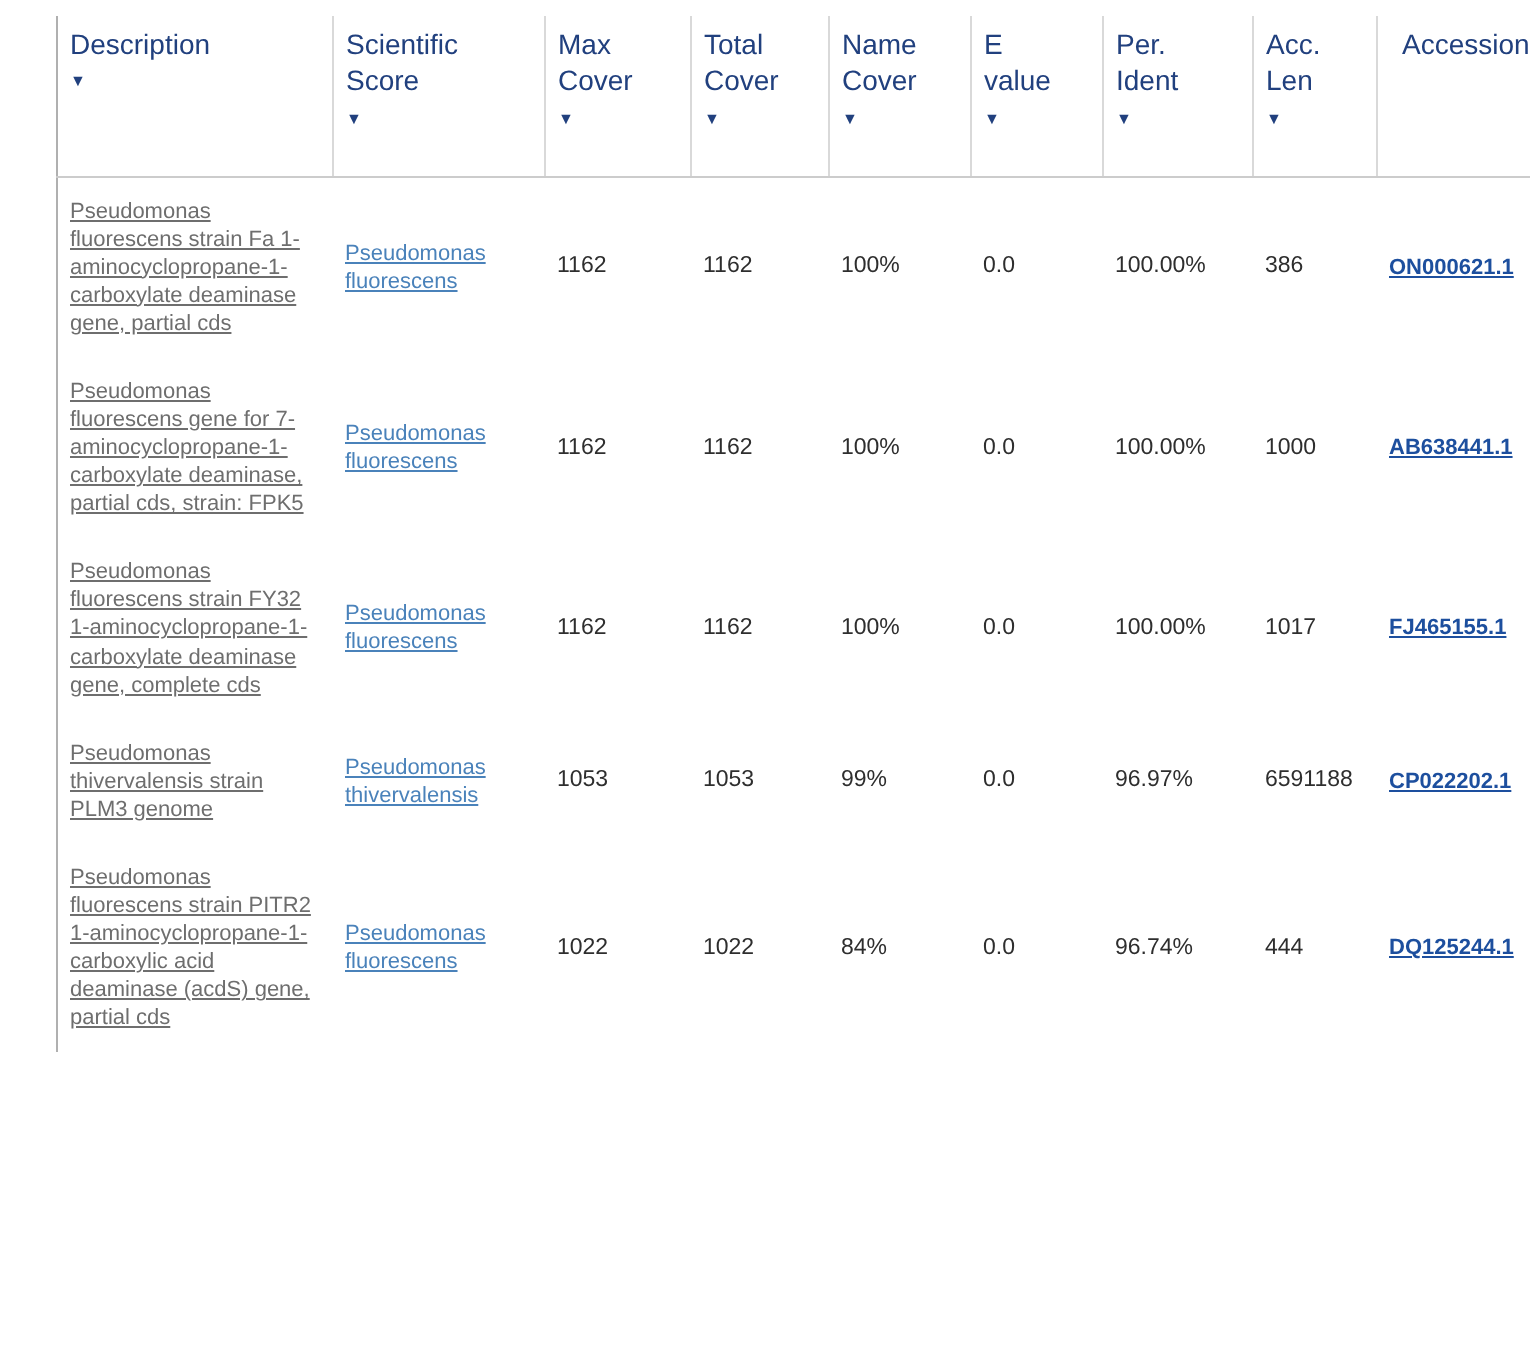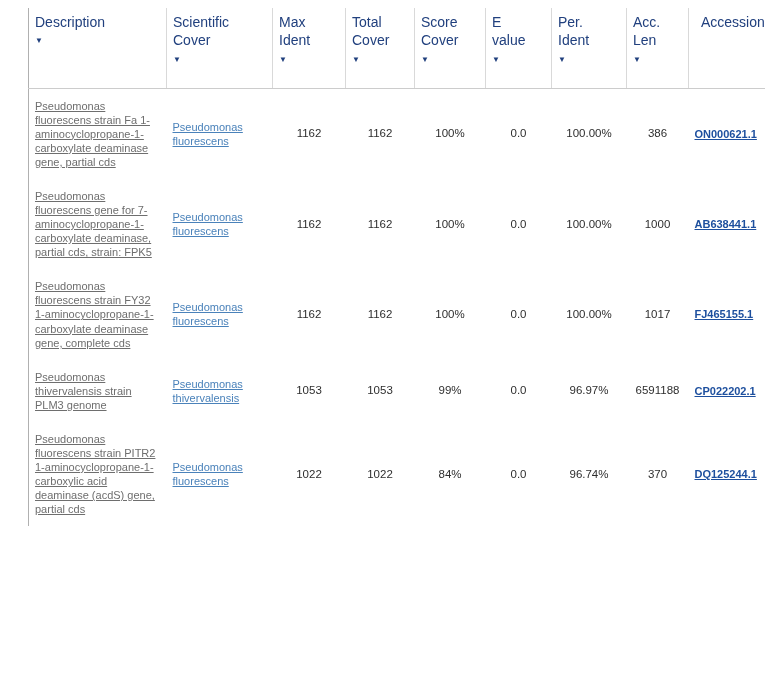--- a/index.html
+++ b/index.html
@@ -46,21 +46,21 @@
   }
   tbody td {
     vertical-align: middle;
     padding: 10px 6px 10px 6px;
     font-size: 11px;
     line-height: 1.28;
   }
   a.desc-link { color: #6e6e6e; text-decoration: underline; cursor: pointer; }
   a.sci-link  { color: #4a82ba; text-decoration: underline; cursor: pointer; }
   a.acc-link  { color: #1d4f9e; text-decoration: underline; font-weight: 700; font-size: 11px; cursor: pointer; }
-  td.num { font-size: 11.5px; color: #2e2e2e; text-align: center; }
+  td.num { font-size: 11.5px; color: #2e2e2e; }
 </style>
 </head>
 <body>
 
 <div class="page">
 
   <table class="blast-table">
     <colgroup>
       <col style="width:138px">
         <col style="width:106px">
@@ -72,33 +72,33 @@
         <col style="width:62px">
         <col style="width:87px">
     </colgroup>
     <thead>
       <tr>
         <th>
           <span class="th-label">Description</span>
           <span class="sort-arrow">▼</span>
         </th>
         <th>
-          <span class="th-label">Scientific Cover</span>
+          <span class="th-label">Scientific Score</span>
           <span class="sort-arrow">▼</span>
         </th>
         <th>
-          <span class="th-label">Max Ident</span>
+          <span class="th-label">Max Cover</span>
           <span class="sort-arrow">▼</span>
         </th>
         <th>
           <span class="th-label">Total Cover</span>
           <span class="sort-arrow">▼</span>
         </th>
         <th>
-          <span class="th-label">Score Cover</span>
+          <span class="th-label">Name Cover</span>
           <span class="sort-arrow">▼</span>
         </th>
         <th>
           <span class="th-label">E value</span>
           <span class="sort-arrow">▼</span>
         </th>
         <th>
           <span class="th-label">Per. Ident</span>
           <span class="sort-arrow">▼</span>
         </th>
@@ -157,19 +157,19 @@
         <td><a class="acc-link">CP022202.1</a></td>
       </tr>
       <tr>
         <td><a class="desc-link">Pseudomonas fluorescens strain PITR2 1-aminocyclopropane-1-carboxylic acid deaminase (acdS) gene, partial cds</a></td>
         <td><a class="sci-link">Pseudomonas fluorescens</a></td>
         <td class="num">1022</td>
         <td class="num">1022</td>
         <td class="num">84%</td>
         <td class="num">0.0</td>
         <td class="num">96.74%</td>
-        <td class="num">370</td>
+        <td class="num">444</td>
         <td><a class="acc-link">DQ125244.1</a></td>
       </tr>
     </tbody>
   </table>
 
 </div>
 
 </body></html>

